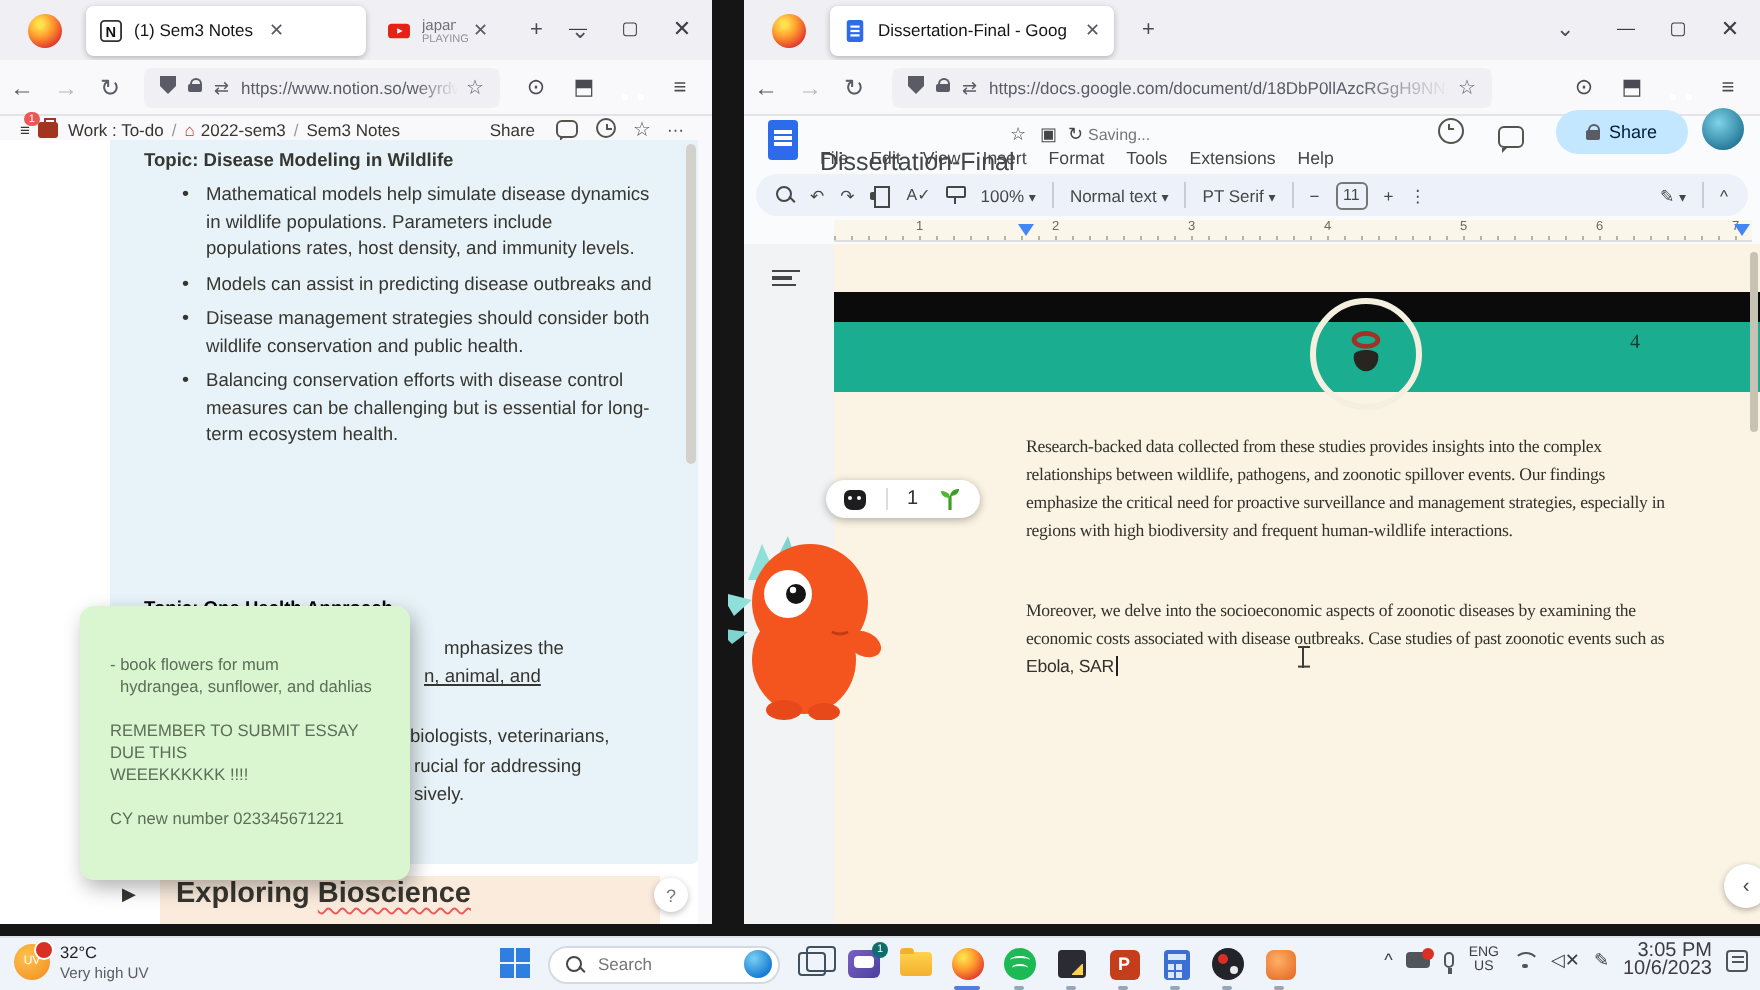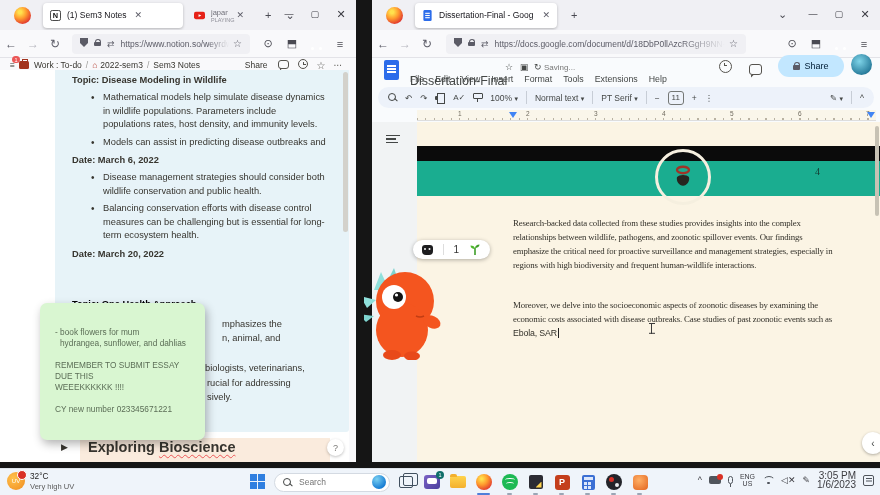--- a/index.html
+++ b/index.html
@@ -243,35 +243,33 @@
       <div class="callout">
         <div class="topic">Topic: Disease Modeling in Wildlife</div>
         <div class="blt">
           <div>Mathematical models help simulate disease dynamics</div>
           <div>in wildlife populations. Parameters include</div>
           <div>populations rates, host density, and immunity levels.</div>
         </div>
         <div class="blt">
           <div>Models can assist in predicting disease outbreaks and</div>
         </div>
-        <div class="topic" style="margin-top:5px;">Date: March 6, 2022</div>
         <div class="blt">
           <div>Disease management strategies should consider both</div>
           <div>wildlife conservation and public health.</div>
         </div>
         <div class="blt">
           <div>Balancing conservation efforts with disease control</div>
           <div>measures can be challenging but is essential for long-</div>
           <div>term ecosystem health.</div>
         </div>
-        <div class="topic" style="margin-top:5px;">Date: March 20, 2022</div>
       </div>
       <div class="topic abs" style="left:72px;top:228px;">Topic: One Health Approach</div>
       <span class="frag" style="left:207px;top:249px;padding-left:15px;">mphasizes the</span>
-      <span class="frag" style="left:222px;top:263px;">n, animal, and</span>
+      <span class="frag" style="left:212px;top:263px;text-decoration:underline;">n, animal, and</span>
       <span class="frag" style="left:205px;top:293px;">biologists, veterinarians,</span>
       <span class="frag" style="left:207px;top:308px;">rucial for addressing</span>
       <span class="frag" style="left:207px;top:322px;">sively.</span>
 
       <div class="peach"></div>
       <span class="toggle-arrow">▶</span>
       <div class="big-head"><span>Exploring </span><span class="misspell">Bioscience</span></div>
       <div class="help-btn">?</div>
       <div class="lw-scroll"></div>
 
@@ -504,18 +502,18 @@
       <span class="g">^</span>
       <span class="cam-ic"></span>
       <span class="mic-ic"></span>
       <span class="lang">
         <span>ENG</span><br><span>US</span>
       </span>
       <span class="wifi-ic"></span>
       <span class="g">◁✕</span>
       <span class="g">✎</span>
       <span class="clockbox">
-        <span>3:05 PM</span><br><span>1/6/2023</span>
+        <span>3:05 PM</span><br><span>10/6/2023</span>
       </span>
       <span class="notif-ic"></span>
     </div>
   </div>
 </div>
 
 </body></html>

